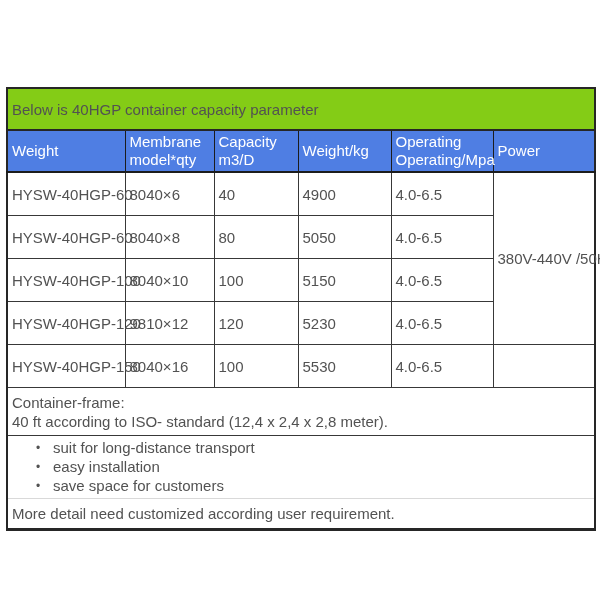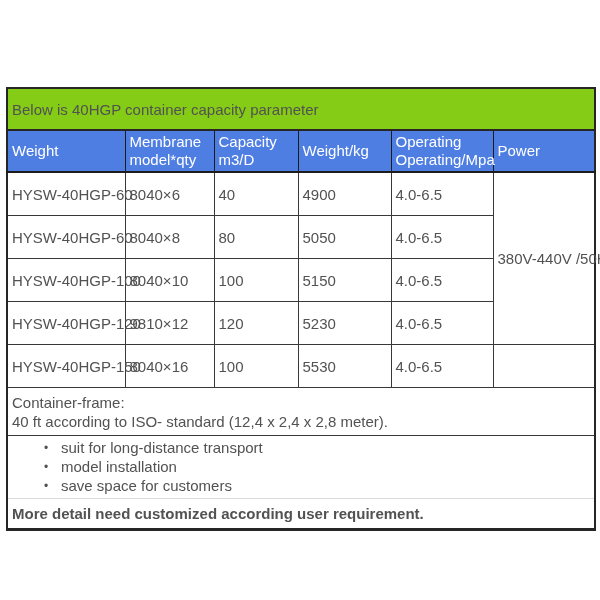--- a/index.html
+++ b/index.html
@@ -55,28 +55,27 @@
     white-space: normal;
     line-height: 19px;
     vertical-align: middle;
   }
   td.frame-cell {
     height: 47px;
     line-height: 19px;
   }
   td.bullets-cell {
     height: 56px;
-    padding: 2px 12px;
+    padding: 2px 4px;
     border-bottom: 1px solid var(--border-light, #d9d9d9);
   }
   td.footer-cell {
     height: 29px;
     border-top: 1px solid var(--border-light, #d9d9d9);
     vertical-align: middle;
-    font-weight: bold;
   }
   ul.bullet-list {
     margin: 1px 0 0 0;
     padding: 0;
     list-style: none;
   }
   ul.bullet-list li {
     padding-left: 24px;
     line-height: 18px;
     margin-bottom: 1px;
@@ -164,21 +163,21 @@
     </td>
   </tr>
 
   <tr>
     <td class="bullets-cell" colspan="6">
       <ul class="bullet-list">
         <li>
           <span class="dot">•</span><span>suit for long-distance transport</span>
         </li>
         <li>
-          <span class="dot">•</span><span>model installation</span>
+          <span class="dot">•</span><span>easy installation</span>
         </li>
         <li>
           <span class="dot">•</span><span>save space for customers</span>
         </li>
       </ul>
     </td>
   </tr>
 
   <tr>
     <td class="footer-cell" colspan="6">More detail need customized according user requirement.</td>

